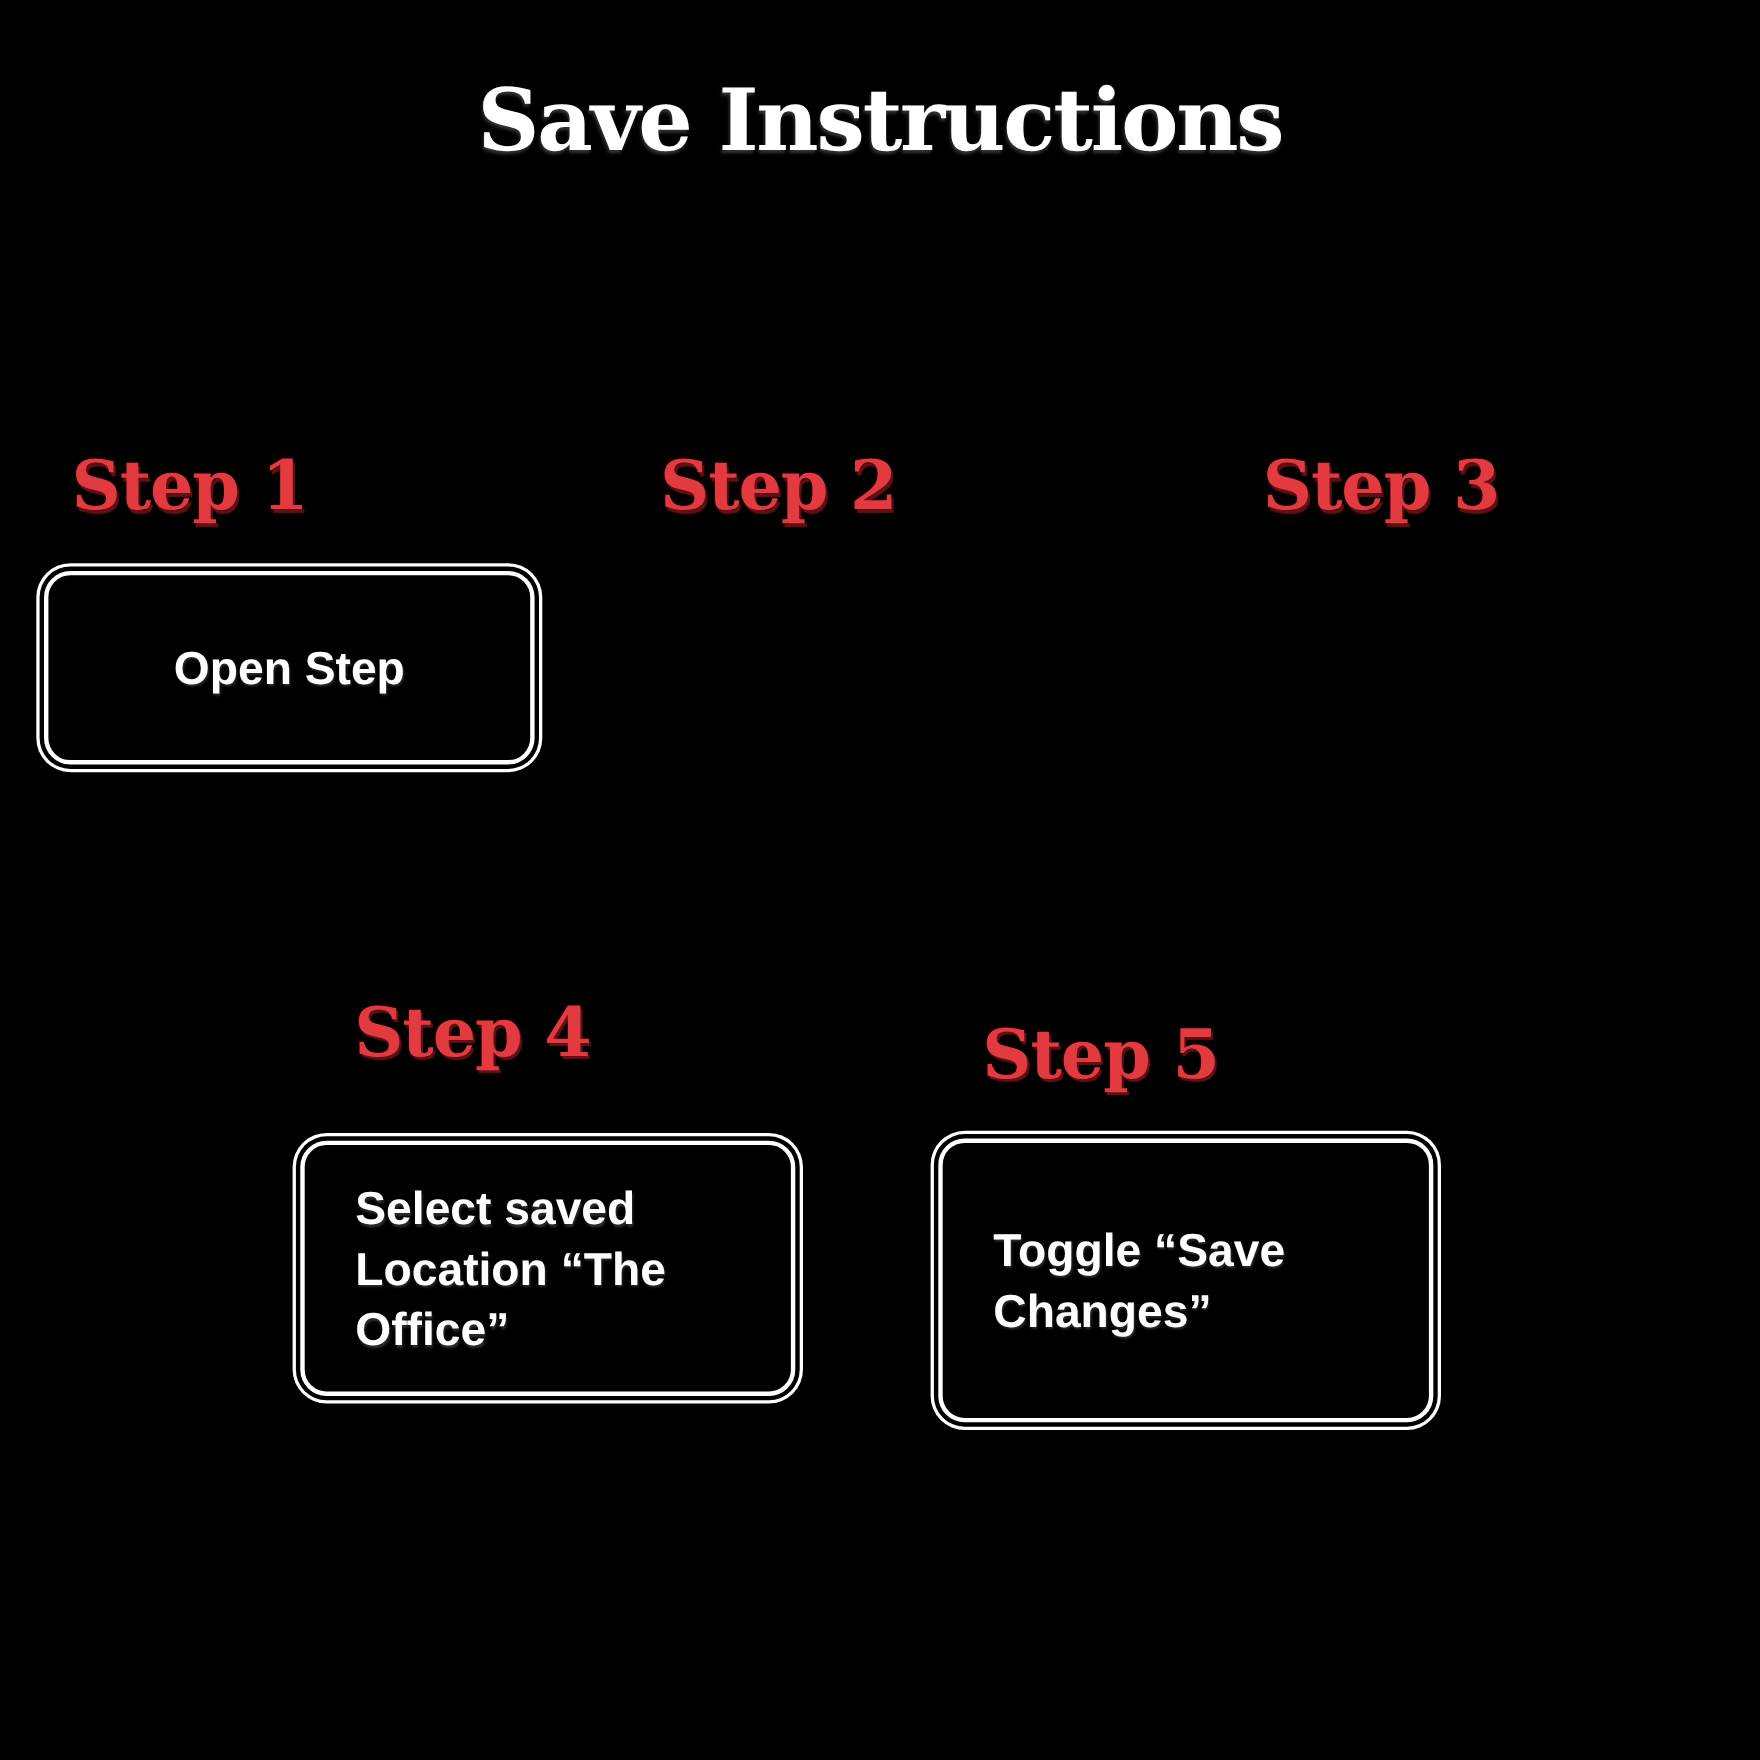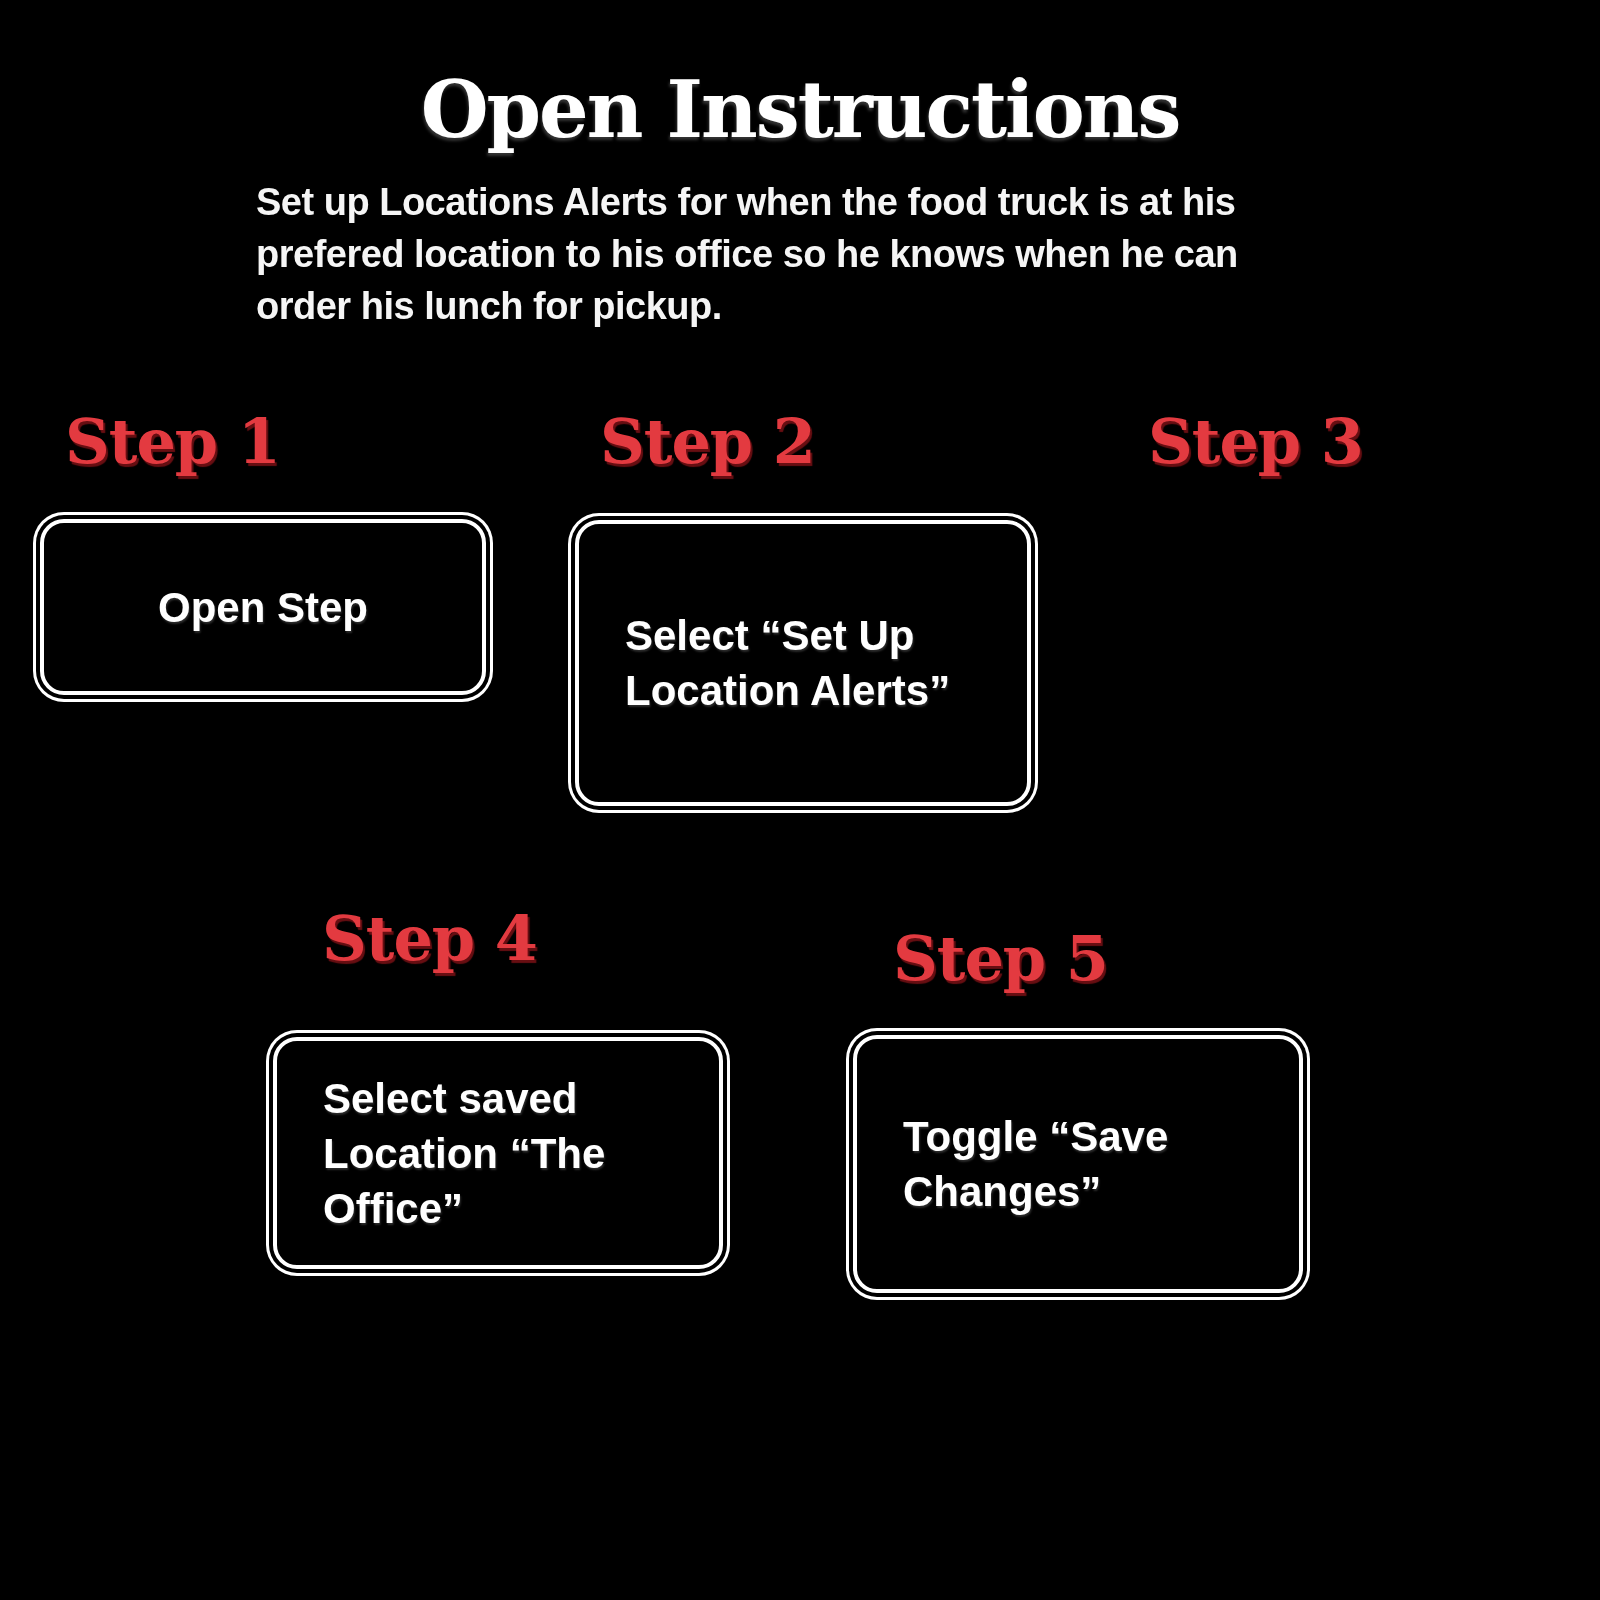--- a/index.html
+++ b/index.html
@@ -84,36 +84,29 @@
   #box-2 { left: 575px;  top: 520px;  width: 456px; height: 286px; }
   #box-3 { left: 1115px; top: 520px;  width: 456px; height: 288px; }
   #box-4 { left: 273px;  top: 1037px; width: 450px; height: 232px; }
   #box-5 { left: 853px;  top: 1035px; width: 450px; height: 258px; }
 </style>
 </head>
 <body>
 
 <div class="canvas">
 
-  <div class="page-title">Open Instructions</div>
+  <div class="page-title">Save Instructions</div>
 
-  <div class="task-description">Set up Locations Alerts for when the food truck is at his
-prefered location to his office so he knows when he can
-order his lunch for pickup.</div>
 
   <div id="label-1" class="step-label">Step 1</div>
   <div id="box-1" class="step-box center">
     <div class="step-text">Open Step</div>
   </div>
 
   <div id="label-2" class="step-label">Step 2</div>
-  <div id="box-2" class="step-box">
-    <div class="step-text">Select “Set Up
-Location Alerts”</div>
-  </div>
 
   <div id="label-3" class="step-label">Step 3</div>
 
   <div id="label-4" class="step-label">Step 4</div>
   <div id="box-4" class="step-box">
     <div class="step-text">Select saved
 Location “The
 Office”</div>
   </div>
 

